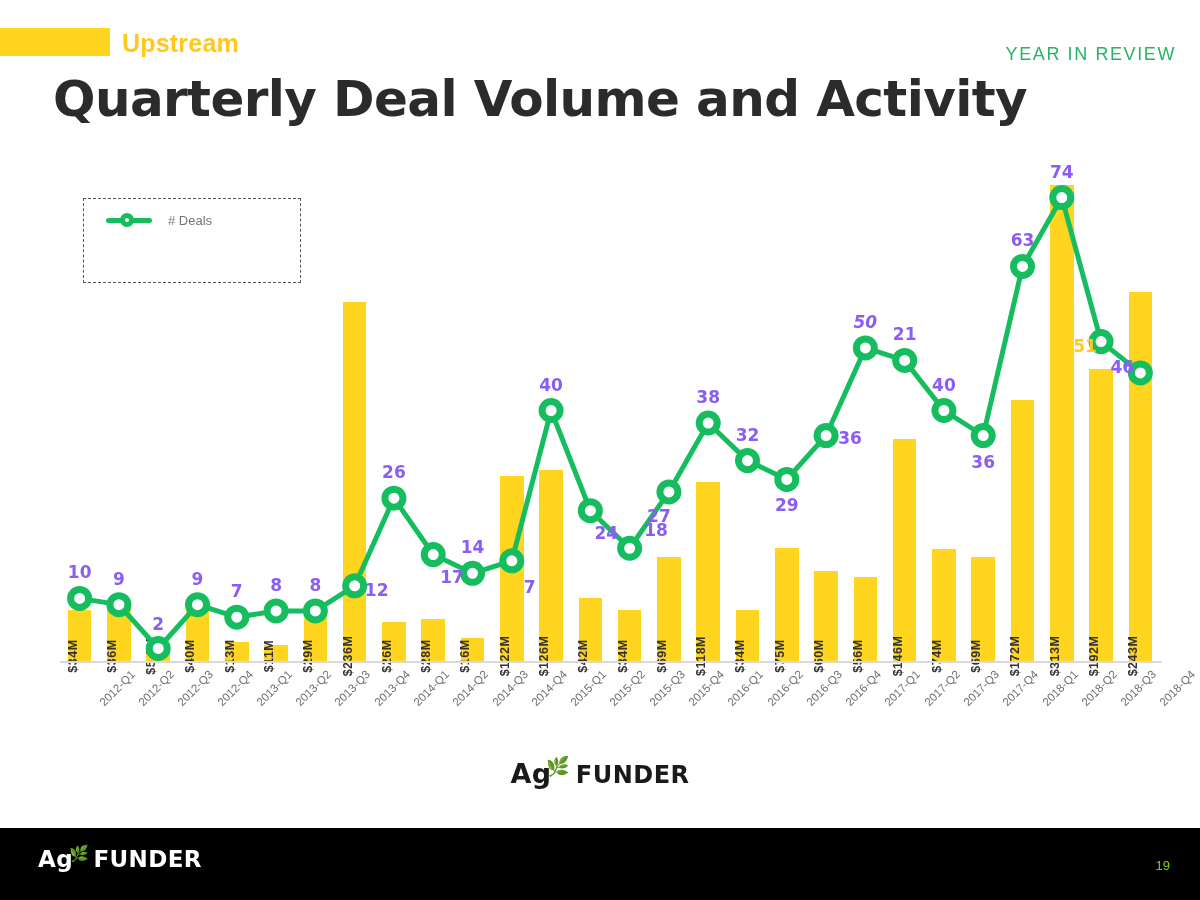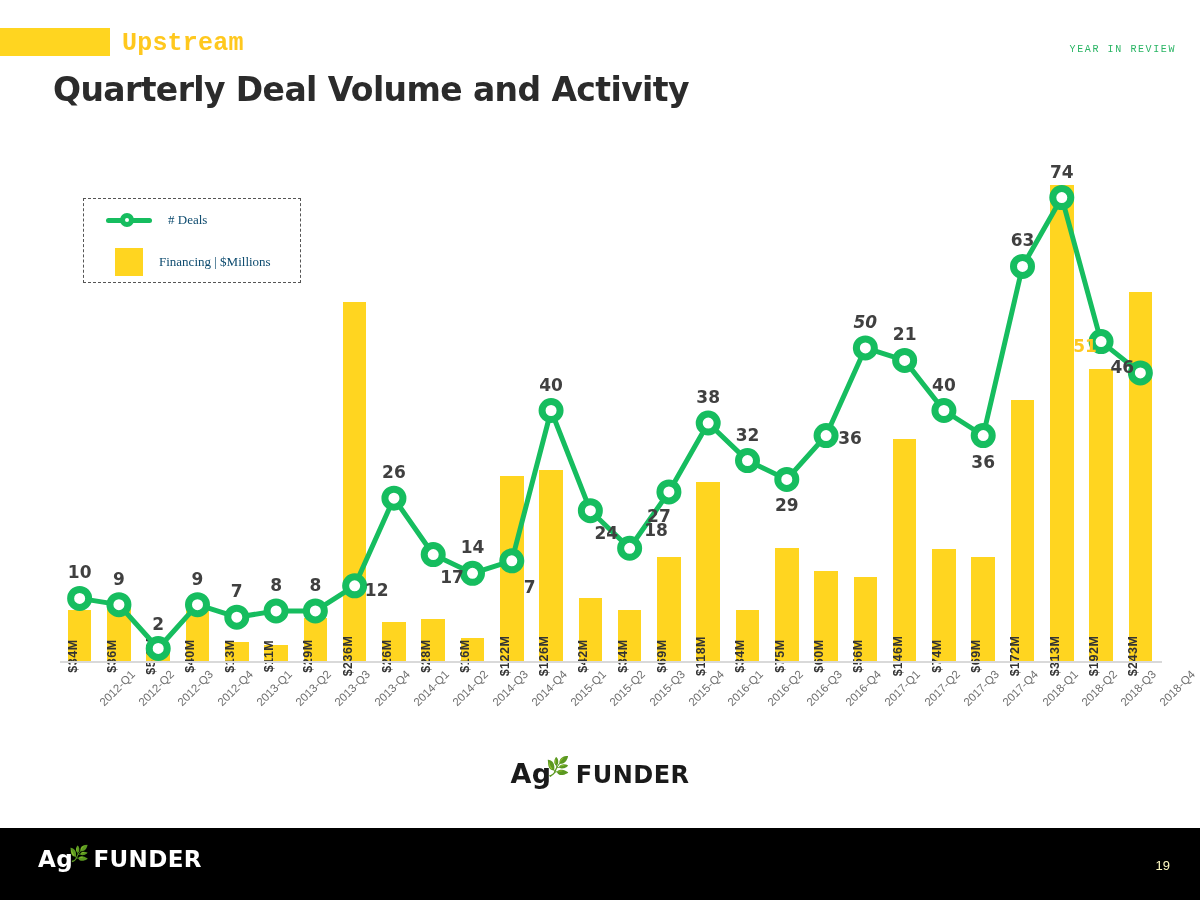--- a/index.html
+++ b/index.html
@@ -12,41 +12,41 @@
     position:relative;
   }
   
   .hdr-bar{
     position:absolute;left:0;top:28px;width:110px;height:28px;
     background:#FFD520;
   }
   .kicker{
     position:absolute;left:122px;top:29px;
     font-size:25px;font-weight:bold;color:#FFC81E;
-    letter-spacing:0.2px;font-family:Liberation Mono, monospace;
+    letter-spacing:0.2px;font-family:Liberation Sans, sans-serif;
   }
   .year-in-review{
     position:absolute;right:24px;top:44px;
-    font-size:10px;letter-spacing:1.6px;color:#28b463;
-    font-family:Liberation Mono, monospace;
+    font-size:18px;letter-spacing:1.6px;color:#28b463;
+    font-family:Liberation Sans, sans-serif;
   }
   .page-title{
     position:absolute;left:53px;top:70px;
-    font-size:33px;font-weight:bold;color:#2b2b2b;
+    font-size:50px;font-weight:bold;color:#2b2b2b;
     letter-spacing:-0.6px;font-family:"DejaVu Sans", sans-serif;
   }
 
   
   .legend{
     position:absolute;left:83px;top:198px;width:218px;height:85px;
     border:1px dashed #555;box-sizing:border-box;
     background:#fff;
   }
   .legend-row{display:flex;align-items:center;height:42px;padding-left:22px;}
-  .legend-label{font-size:13px;color:#0c4a6e;margin-left:16px;font-family:Liberation Serif, serif;}
+  .legend-label{font-size:13px;color:#737373;margin-left:16px;}
   .lg-line{position:relative;width:46px;height:14px;}
   .lg-line .seg{position:absolute;top:5px;left:0;width:46px;height:5px;background:#16bd5f;border-radius:3px;}
   .lg-line .dot{position:absolute;top:0;left:14px;width:14px;height:14px;border-radius:50%;
     border:5px solid #16bd5f;background:#fff;box-sizing:border-box;}
   .lg-swatch{width:28px;height:28px;background:#FFD520;margin-left:9px;}
 
   
   .plot{
     position:absolute;left:60px;top:150px;width:1100px;height:512px;
   }
@@ -60,21 +60,21 @@
     position:absolute;bottom:6px;left:50%;
     transform:translateX(-50%) rotate(-90deg);
     transform-origin:center bottom;
     white-space:nowrap;
     font-size:12.5px;font-weight:bold;color:#333;
     letter-spacing:0.5px;
     font-family:"Liberation Sans", sans-serif;
   }
   svg.line-layer{position:absolute;left:0;top:0;width:1100px;height:512px;overflow:visible;}
   .pt-label{
-    position:absolute;font-size:17px;font-weight:bold;color:#404040;
+    position:absolute;font-size:17px;font-weight:bold;color:#8b5cf6;
     transform:translate(-50%,-50%);white-space:nowrap;
     font-family:"DejaVu Sans", sans-serif;
   }
   .pt-label.yellow{color:#FFC81E;}
 
   
   .xticks{position:absolute;left:60px;top:668px;width:1102px;height:80px;}
   .xtick{
     position:absolute;top:0;
     font-size:11.5px;color:#6e6e6e;white-space:nowrap;
@@ -104,42 +104,38 @@
   }
   .footer-logo .leaf{color:#5aa92f;font-size:16px;position:relative;top:-8px;left:-4px;}
   .footer-text{
     position:absolute;left:0;right:0;top:26px;text-align:center;
     font-size:13.5px;letter-spacing:0.9px;color:#cfcfcf;
     font-family:"Liberation Sans", sans-serif;
   }
   .footer-text .site{color:#2ecc71;}
   .footer-text .sep{color:#9a9a9a;margin:0 5px;}
   .page-num{
-    position:absolute;right:30px;top:30px;font-size:13px;color:#fef9c3;
+    position:absolute;right:30px;top:30px;font-size:13px;color:#84cc16;
   }
 </style>
 </head>
 <body>
 
 <div class="hdr-bar"></div>
 <div class="kicker">Upstream</div>
 <div class="year-in-review">YEAR IN REVIEW</div>
 <div class="page-title">Quarterly Deal Volume and Activity</div>
 
 <div class="legend">
   <div class="legend-row">
     <span class="lg-line">
       <span class="seg"></span>
         <span class="dot"></span>
     </span>
     <span class="legend-label"># Deals</span>
-  </div>
-  <div class="legend-row">
-    <span class="lg-swatch"></span>
-    <span class="legend-label">Financing | $Millions</span>
   </div>
 </div>
 
 <div class="plot">
   <div id="bars">
       <div class="bar" style="left: 7.85714px; width: 23.5714px; height: 51.8242px;">
         <div class="bar-label">$34M</div>
       </div>
       <div class="bar" style="left: 47.1429px; width: 23.5714px; height: 54.8727px;">
         <div class="bar-label">$36M</div>

